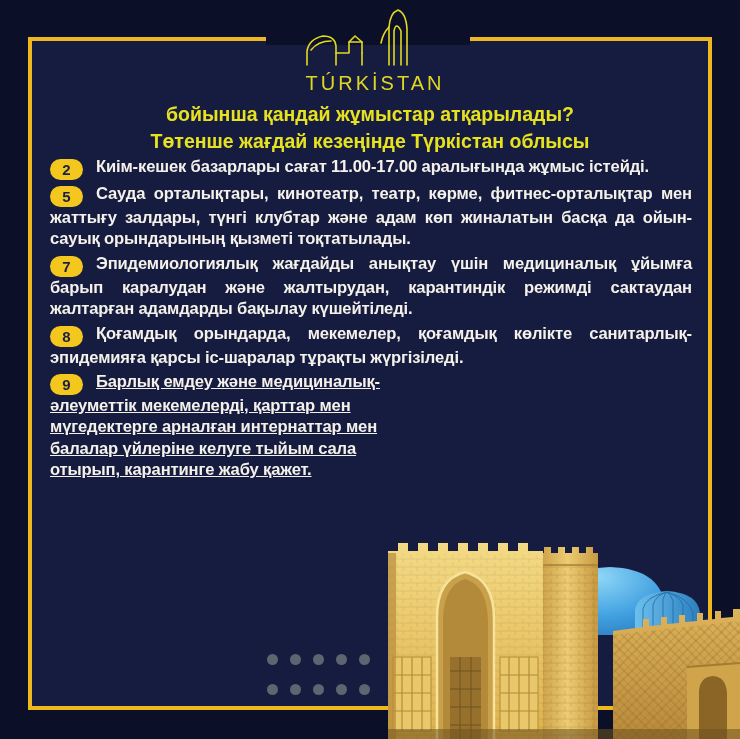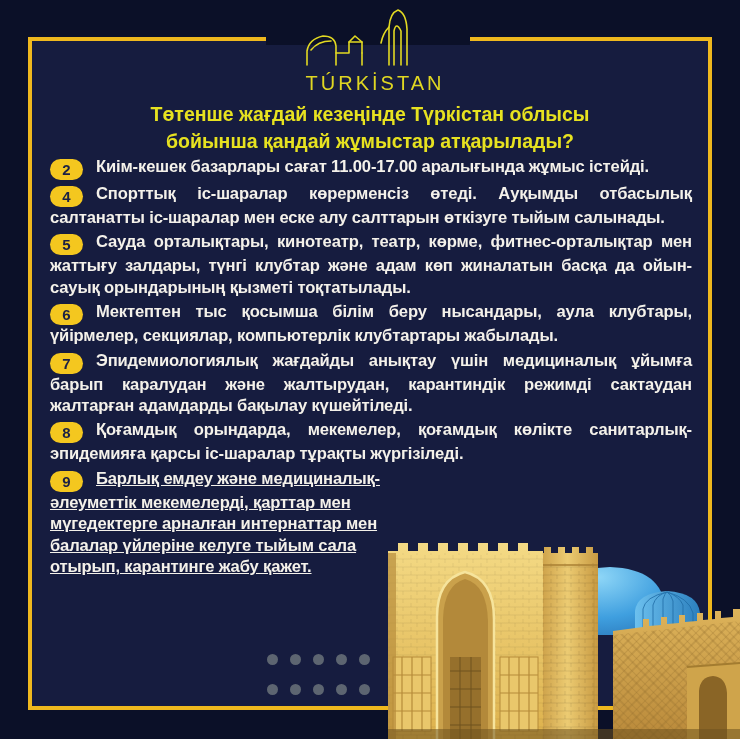--- a/index.html
+++ b/index.html
@@ -76,29 +76,27 @@
         <path d="M64,39 L70,33 L77,39"></path>
         <path d="M104,62 L104,24 Q105,10 113,7 Q121,10 122,26 L122,62"></path>
         <path d="M109,62 L109,28 Q111,18 116,28 L116,62"></path>
         <path d="M104,24 Q98,30 96,40"></path>
       </g>
     </svg>
     <div class="logo-text">TÚRKİSTAN</div>
   </div>
 
   <div class="title">
+    <div>бойынша қандай жұмыстар атқарылады?</div>
     <div>Төтенше жағдай кезеңінде Түркістан облысы</div>
-    <div>бойынша қандай жұмыстар атқарылады?</div>
   </div>
 
   <div class="items">
       <p class="item"><span class="badge">2</span>Киім-кешек базарлары сағат 11.00-17.00 аралығында жұмыс істейді.</p>
-      <p class="item"><span class="badge">4</span>Спорттық іс-шаралар көрерменсіз өтеді. Ауқымды отбасылық салтанатты іс-шаралар мен еске алу салттарын өткізуге тыйым салынады.</p>
       <p class="item"><span class="badge">5</span>Сауда орталықтары, кинотеатр, театр, көрме, фитнес-орталықтар мен жаттығу залдары, түнгі клубтар және адам көп жиналатын басқа да ойын-сауық орындарының қызметі тоқтатылады.</p>
-      <p class="item"><span class="badge">6</span>Мектептен тыс қосымша білім беру нысандары, аула клубтары, үйірмелер, секциялар, компьютерлік клубтартары жабылады.</p>
       <p class="item"><span class="badge">7</span>Эпидемиологиялық жағдайды анықтау үшін медициналық ұйымға барып каралудан және жалтырудан, карантиндік режимді сактаудан жалтарған адамдарды бақылау күшейтіледі.</p>
       <p class="item"><span class="badge">8</span>Қоғамдық орындарда, мекемелер, қоғамдық көлікте санитарлық-эпидемияға қарсы іс-шаралар тұрақты жүргізіледі.</p>
       <p class="item narrow"><span class="badge">9</span>Барлық емдеу және медициналық-әлеуметтік мекемелерді, қарттар мен мүгедектерге арналған интернаттар мен балалар үйлеріне келуге тыйым сала отырып, карантинге жабу қажет.</p>
     </div>
 
   <div class="dots">
       <span class="dot"></span>
       <span class="dot"></span>
       <span class="dot"></span>
       <span class="dot"></span>

